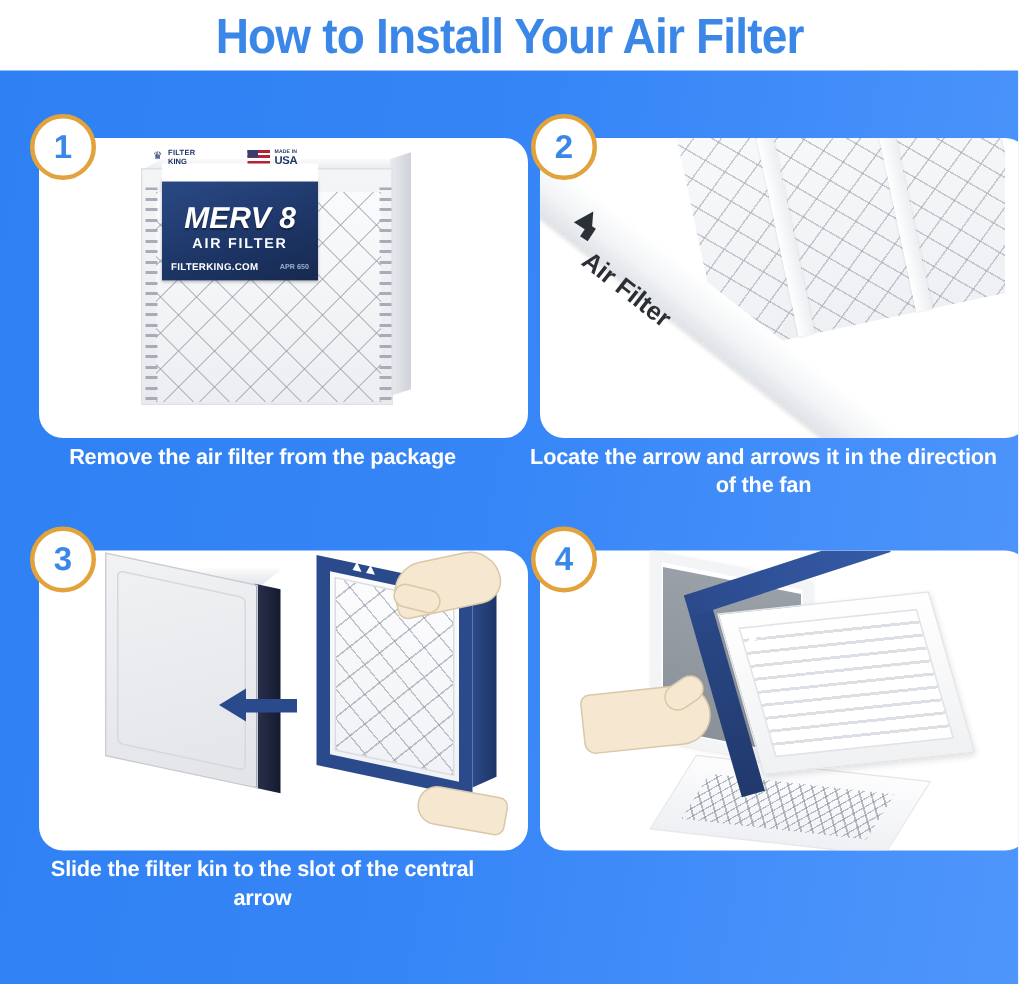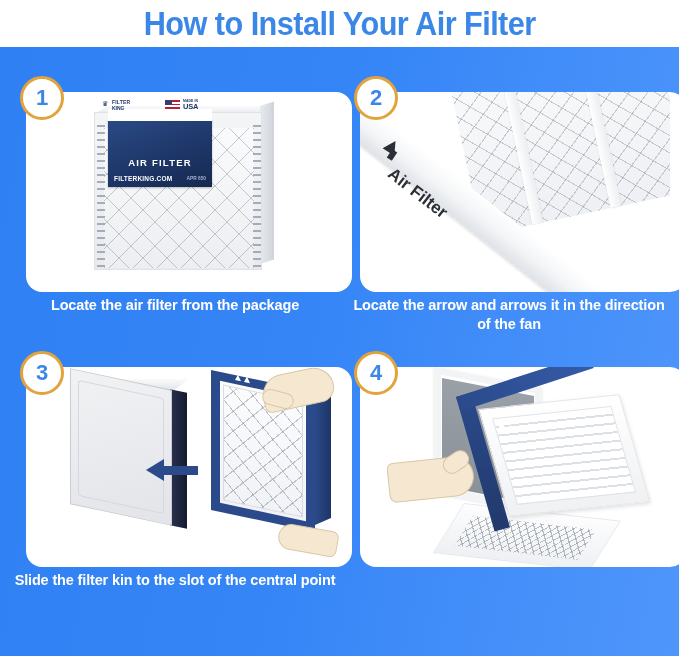--- a/index.html
+++ b/index.html
@@ -315,30 +315,31 @@
               <div class="ribbingR"></div>
               <div class="label">
                 <div class="lab-top">
                   <span class="lab-crown">♛</span>
                   <span class="lab-brand">FILTER</span>
                   <span class="lab-king">KING</span>
                   <span class="flag"></span>
                   <span class="lab-made">MADE IN</span>
                   <span class="lab-usa">USA</span>
                 </div>
+                <div class="lab-merv">MERV 8</div>
                 <div class="lab-af">AIR FILTER</div>
                 <div class="lab-url">FILTERKING.COM</div>
                 <div class="lab-apr">APR 650</div>
               </div>
             </div>
           </div>
         </div>
       </div>
       <div class="badge">1</div>
-      <div class="caption">Locate the air filter from the package</div>
+      <div class="caption">Remove the air filter from the package</div>
     </div>
 
     <div class="cell c2">
       <div class="card">
         <div class="art">
           <div class="frame2">
             <div class="f2-pleats"></div>
             <div class="f2-braces">
               <div class="f2-brace" style="left:52px"></div>
               <div class="f2-brace" style="left:132px"></div>
@@ -380,21 +381,21 @@
               <div class="head"></div>
             </div>
 
             <div class="hand s3-hand-top"></div>
             <div class="hand s3-hand-thumb"></div>
             <div class="hand s3-hand-bot"></div>
           </div>
         </div>
       </div>
       <div class="badge">3</div>
-      <div class="caption">Slide the filter kin to the slot of the central point</div>
+      <div class="caption">Slide the filter kin to the slot of the central arrow</div>
     </div>
 
     <div class="cell c4">
       <div class="card">
         <div class="art">
           <div class="s4">
             <div class="s4-wall"></div>
             <div class="s4-duct"></div>
             <div class="s4-base">
               <div class="s4-basegrid"></div>

